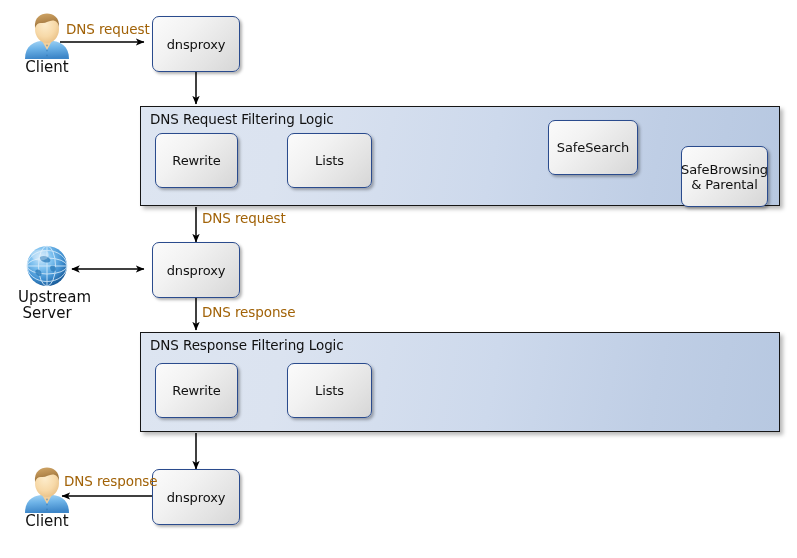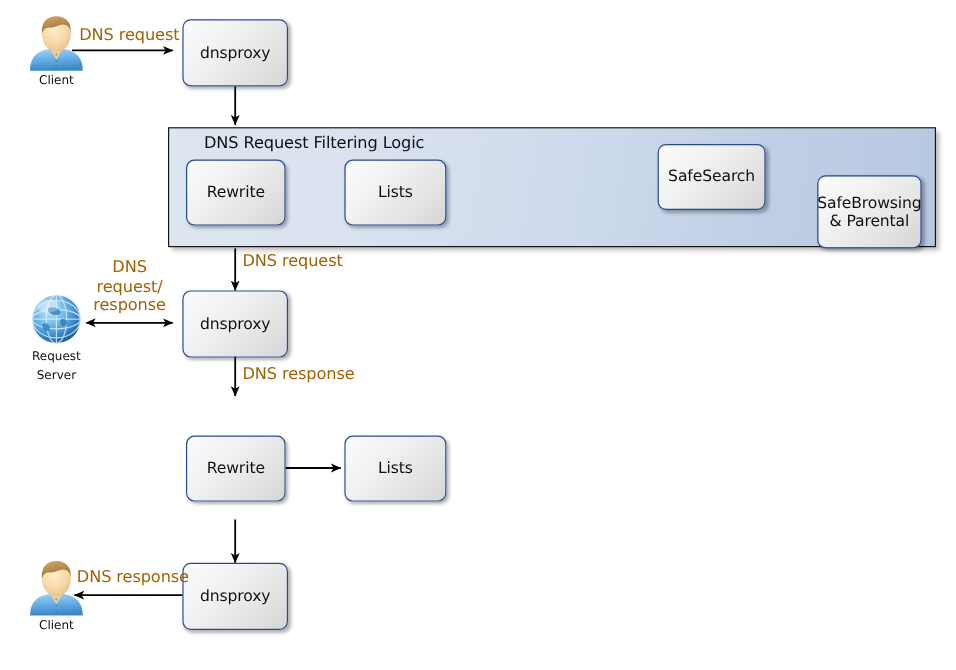--- a/index.html
+++ b/index.html
@@ -57,21 +57,20 @@
     box-shadow: 3px 3px 4px rgba(0,0,0,0.28);
   }
   .group-title {
     position: absolute;
     left: 9px;
     top: 5px;
     font-size: 13.5px;
     line-height: 15px;
     color: #101010;
     letter-spacing: -0.1px;
-    margin-left: 20px;
   }
 
   
   .lbl {
     position: absolute;
     font-size: 13.5px;
     line-height: 15.5px;
     color: #a16207;
     letter-spacing: -0.1px;
     white-space: pre-line;
@@ -82,21 +81,21 @@
   .actor {
     position: absolute;
     width: 58px;
     height: 70px;
   }
   .actor .cap {
     position: absolute;
     left: 0; top: 48px;
     width: 58px;
     text-align: center;
-    font-size: 10px;
+    font-size: 15px;
     line-height: 15.5px;
     color: #101010;
   }
   .actor.two-line .cap { top: 46px; white-space: pre-line; }
 </style>
 </head>
 <body>
 
 <div id="canvas">
 
@@ -186,21 +185,21 @@
         <line x1="9" y1="22" x2="49" y2="22"></line>
         <line x1="29" y1="2" x2="29" y2="42"></line>
       </g>
       <g fill="#2f7fbd" opacity="0.80">
         <path d="M22,13 C25,11 30,12 32,15 C33.5,17.5 31,19 28,18.5 C24.5,18 21,15.5 22,13 Z"></path>
         <path d="M33,22 C36,21 39,23 38,26 C37,28.5 33.5,28 32.5,25.5 C31.8,23.8 32,22.4 33,22 Z"></path>
         <path d="M18,26 C20,24.5 23,26 23.5,29 C24,32 21,33 19,31 C17.4,29.4 16.6,27 18,26 Z"></path>
       </g>
       <ellipse cx="22" cy="11" rx="9" ry="5.5" fill="#ffffff" opacity="0.28"></ellipse>
     </svg>
-    <div class="cap">Request
+    <div class="cap">Upstream
 Server</div>
   </div>
 
   <div class="actor" style="left:18px; top:466px;">
     <svg width="58" height="48" viewBox="0 0 58 48">
       <path d="M7,47 C7,34 15,28.5 29,28.5 C43,28.5 51,34 51,47 Z" fill="url(#shirtG)"></path>
       <path d="M24,28.8 L29,38 L34,28.8 C32.5,27.8 25.5,27.8 24,28.8 Z" fill="#f2cf9b"></path>
       <circle cx="29" cy="33.5" r="0.9" fill="#2f74b0" opacity="0.55"></circle>
       <circle cx="29" cy="38.5" r="0.9" fill="#2f74b0" opacity="0.55"></circle>
       <circle cx="29" cy="43.5" r="0.9" fill="#2f74b0" opacity="0.55"></circle>
@@ -219,29 +218,29 @@
   <div class="group" style="left:140px; top:106px; width:640px; height:100px;">
     <div class="group-title">DNS Request Filtering Logic</div>
   </div>
 
   <div class="node" style="left:155px; top:133px; width:83px; height:55px;">Rewrite</div>
   <div class="node" style="left:287px; top:133px; width:85px; height:55px;">Lists</div>
   <div class="node" style="left:548px; top:120px; width:90px; height:55px;text-align:right;">SafeSearch</div>
   <div class="node" style="left:681px; top:146px; width:87px; height:61px; font-size:13px;">SafeBrowsing
 &amp; Parental</div>
 
+  <div class="group" style="left:140px; top:332px; width:640px; height:100px;">
+    <div class="group-title">DNS Response Filtering Logic</div>
+  </div>
 
   <div class="node" style="left:155px; top:363px; width:83px; height:55px;">Rewrite</div>
   <div class="node" style="left:287px; top:363px; width:85px; height:55px;">Lists</div>
 
   <div class="lbl" style="left:66px; top:22px;">DNS request</div>
 
   <div class="lbl" style="left:202px; top:211px;">DNS request</div>
 
-  <div class="lbl center" style="left:62px; top:216px; width:92px;">DNS
-request/
-response</div>
 
   <div class="lbl" style="left:202px; top:305px;">DNS response</div>
 
   <div class="lbl" style="left:64px; top:474px;">DNS response</div>
 
 </div>
 
 </body></html>

